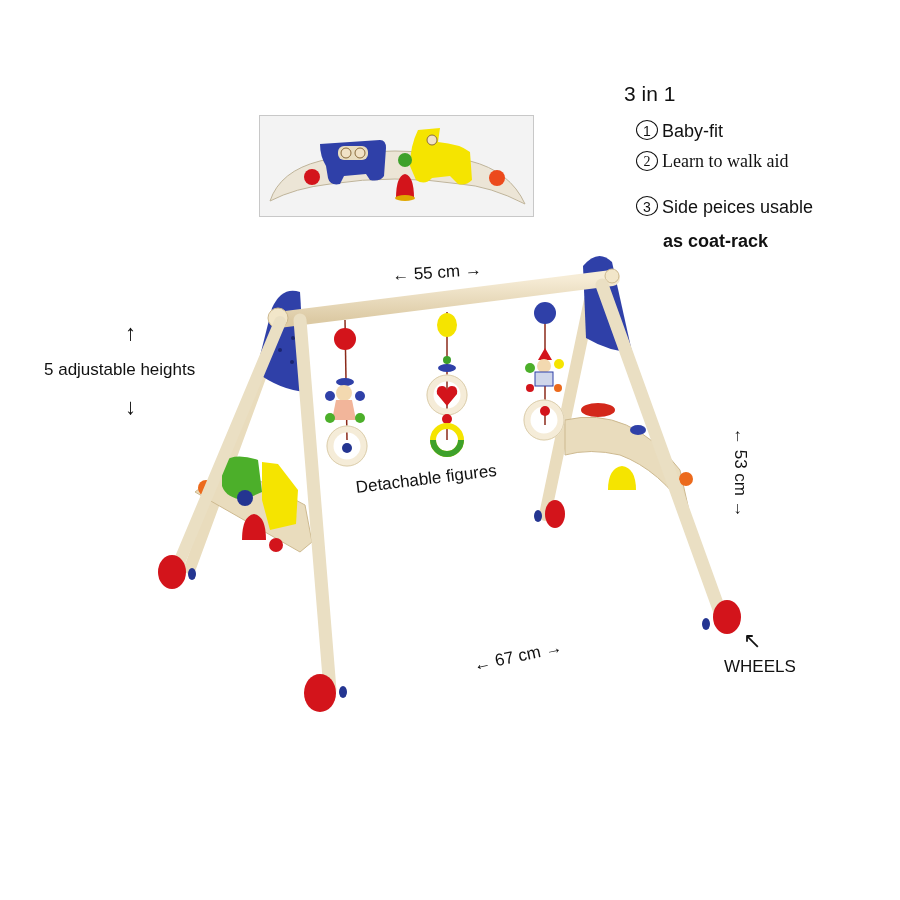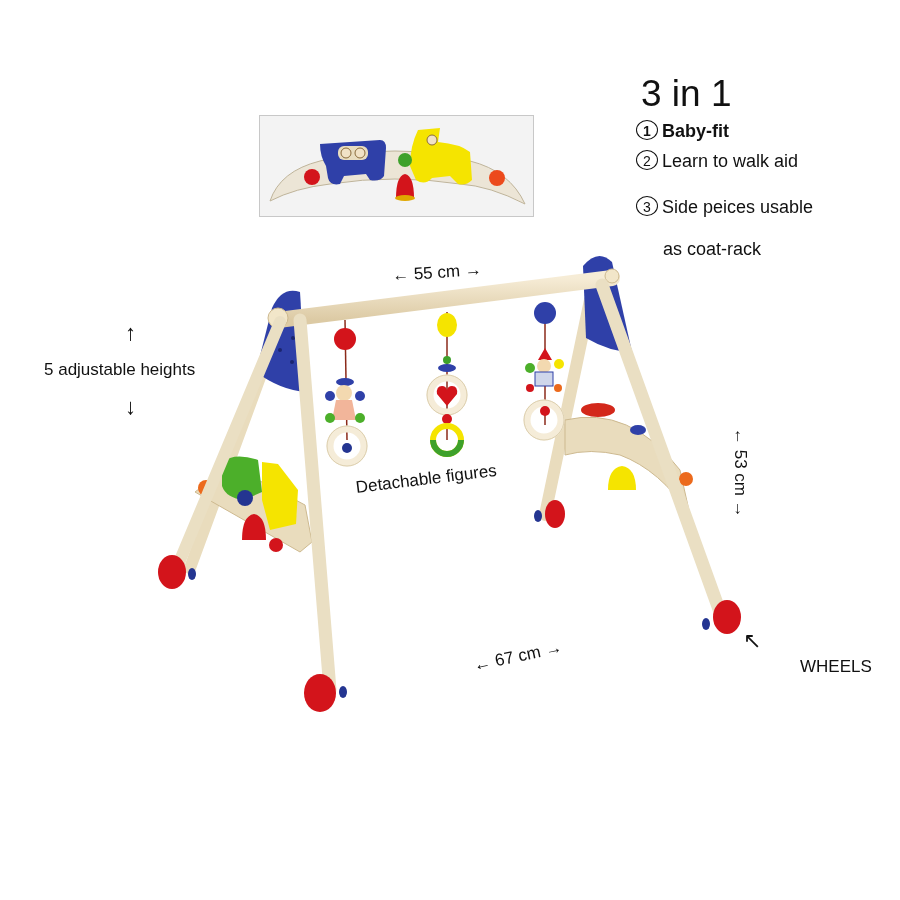--- a/index.html
+++ b/index.html
@@ -1,43 +1,43 @@
 <!DOCTYPE html>
 <html><head>
 <meta charset="utf-8">
 <style>
   html, body { margin:0; padding:0; background:#ffffff; }
   body { width:900px; height:900px; position:relative; overflow:hidden;
          font-family:"Liberation Sans", sans-serif; color:#111; }
   .abs { position:absolute; }
-  .title { left:641px; top:78px; font-size:37px; line-height:32px; }
+  .title { left:624px; top:78px; font-size:21px; line-height:32px; }
   .feat { left:636px; font-size:18px; line-height:22px; white-space:nowrap; }
   .feat .num { display:inline-block; width:22px; height:20px; border:1.4px solid #111;
                border-radius:50%; text-align:center; font-size:14px; line-height:20px;
                margin-right:4px; box-sizing:border-box; vertical-align:1px; }
   .feat .cont { padding-left:27px; }
   .inset { left:259px; top:115px; width:275px; height:102px; border:1px solid #c8c8c8;
            background:#f3f3f3; box-sizing:border-box; }
   .lbl { font-size:17px; white-space:nowrap; }
   .arrowv { font-size:22px; line-height:22px; }
 </style>
 </head>
 <body>
 
 <div class="abs title">3 in 1</div>
 
-<div class="abs feat" style="top:120px;font-weight:bold;">
+<div class="abs feat" style="top:120px;">
   <span class="num">1</span><span>Baby-fit</span>
 </div>
-<div class="abs feat" style="top:150px;">
+<div class="abs feat" style="top:150px;font-family:Liberation Serif, serif;">
   <span class="num">2</span><span>Learn to walk aid</span>
 </div>
 <div class="abs feat" style="top:196px;">
   <span class="num">3</span><span>Side peices usable</span>
-  <div class="cont" style="margin-top:20px;">as coat-rack</div>
+  <div class="cont" style="margin-top:12px;font-weight:bold;">as coat-rack</div>
 </div>
 
 <div class="abs inset">
   <svg width="273" height="100" viewBox="0 0 273 100">
     <path d="M10 85 Q20 55 60 45 Q135 25 210 45 Q250 55 265 88 Q230 70 200 68 Q135 58 70 68 Q35 72 10 85 Z" fill="#ece5d6" stroke="#bfb49a" stroke-width="1"></path>
 
     <path d="M60 28 L120 24 Q126 24 126 32 L124 60 Q120 66 110 64 L106 58 L84 60 L80 68 Q70 70 68 62 L66 50 Q60 40 60 28 Z" fill="#2f40a8"></path>
     <rect x="78" y="30" width="30" height="14" rx="6" fill="#e8dcbf"></rect>
     <circle cx="86" cy="37" r="5" fill="#f1e2c6" stroke="#8a6b3b"></circle>
     <circle cx="100" cy="37" r="5" fill="#f1e2c6" stroke="#8a6b3b"></circle>
@@ -167,13 +167,13 @@
   <span>→</span>
 </div>
 
 <div class="abs lbl" style="left:474px;top:656px;transform:rotate(-12deg);transform-origin:left center;">
   <span>←</span>
   <span>67 cm</span>
   <span>→</span>
 </div>
 
 <div class="abs arrowv" style="left:743px;top:630px;">↖</div>
-<div class="abs lbl" style="left:800px;top:657px;">WHEELS</div>
+<div class="abs lbl" style="left:724px;top:657px;">WHEELS</div>
 
 </body></html>

